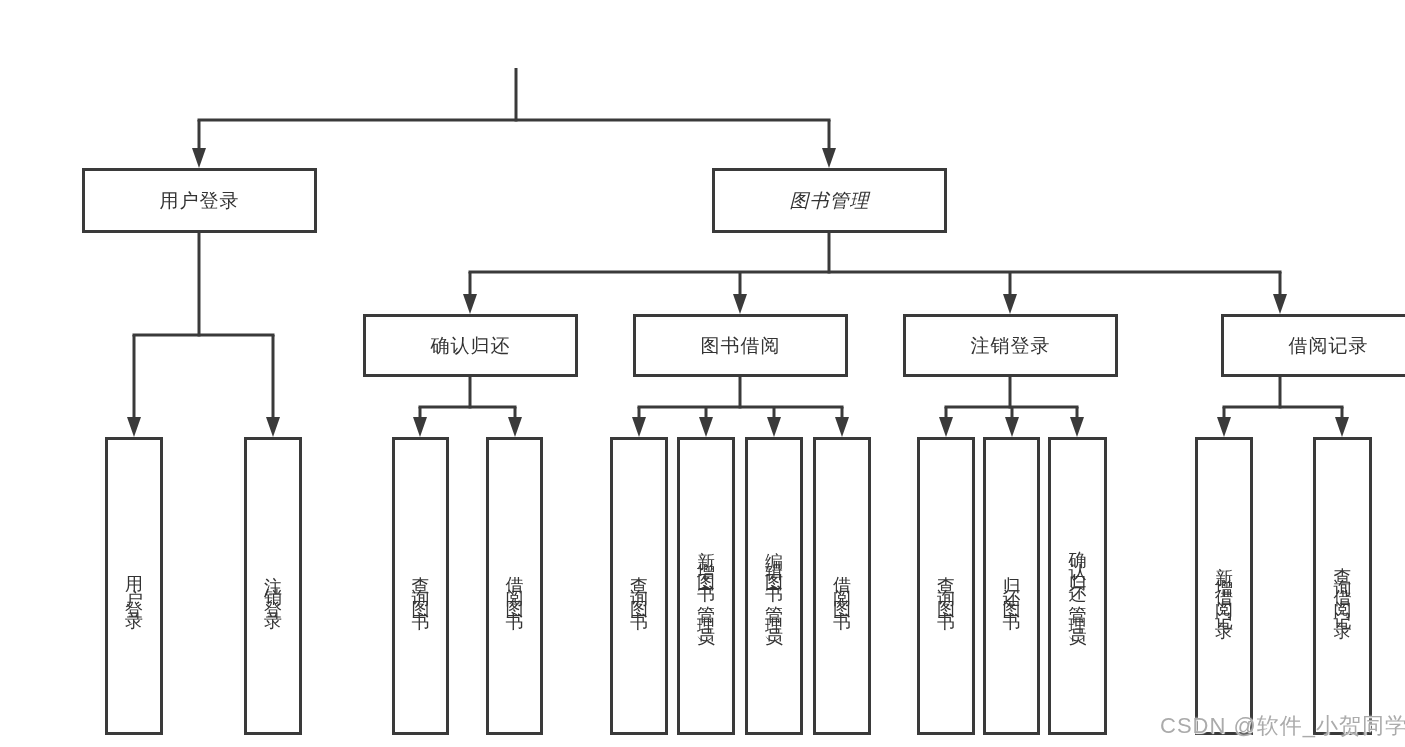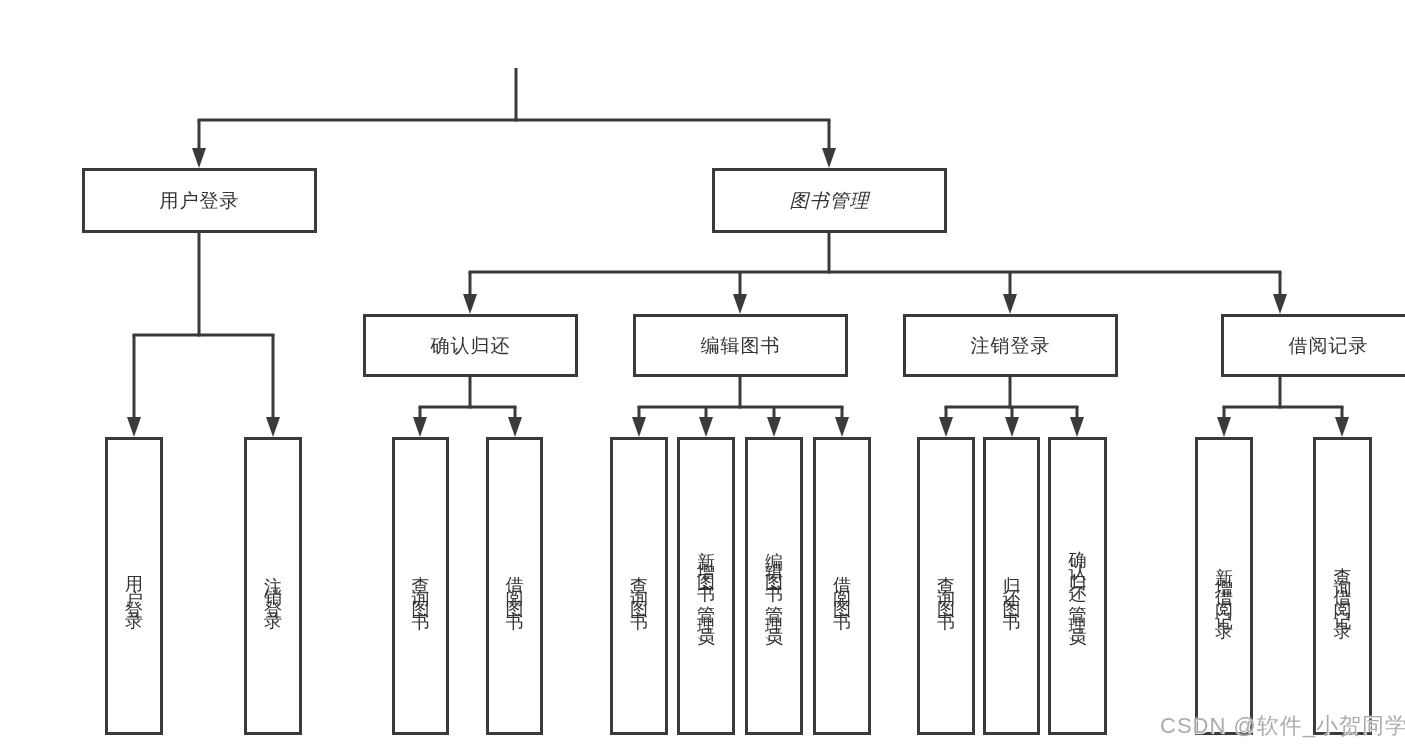--- a/index.html
+++ b/index.html
@@ -124,21 +124,21 @@
       <polygon points="1217,417 1231,417 1224,437"></polygon>
       <polygon points="1335,417 1349,417 1342,437"></polygon>
     </g>
   </svg>
 
 
   <div class="box" style="left:82px; top:168px; width:235px; height:65px;">用户登录</div>
   <div class="box" style="left:712px; top:168px; width:235px; height:65px;font-style:italic;">图书管理</div>
 
   <div class="box" style="left:363px; top:314px; width:215px; height:63px;">确认归还</div>
-  <div class="box" style="left:633px; top:314px; width:215px; height:63px;">编辑图书</div>
+  <div class="box" style="left:633px; top:314px; width:215px; height:63px;">图书借阅</div>
   <div class="box" style="left:903px; top:314px; width:215px; height:63px;">注销登录</div>
   <div class="box" style="left:1173px; top:314px; width:215px; height:63px;margin-left:48px;">借阅记录</div>
 
   <div class="box leaf" style="left:105px; top:437px; width:58px; height:298px;">用户登录</div>
   <div class="box leaf" style="left:244px; top:437px; width:58px; height:298px;">注销登录</div>
 
   <div class="box leaf" style="left:392px; top:437px; width:57px; height:298px;">查询图书</div>
   <div class="box leaf" style="left:486px; top:437px; width:57px; height:298px;">借阅图书</div>
 
   <div class="box leaf" style="left:610px; top:437px; width:58px; height:298px;">查询图书</div>

